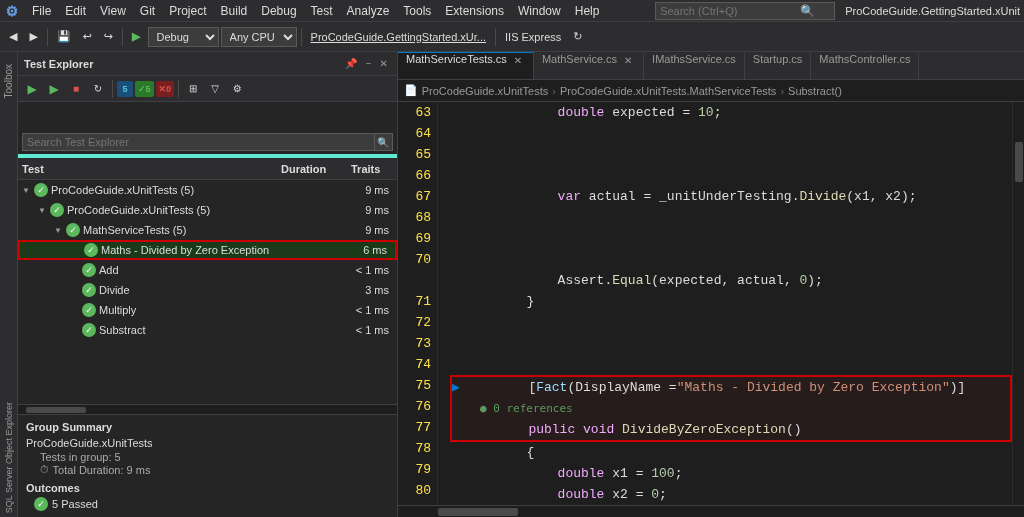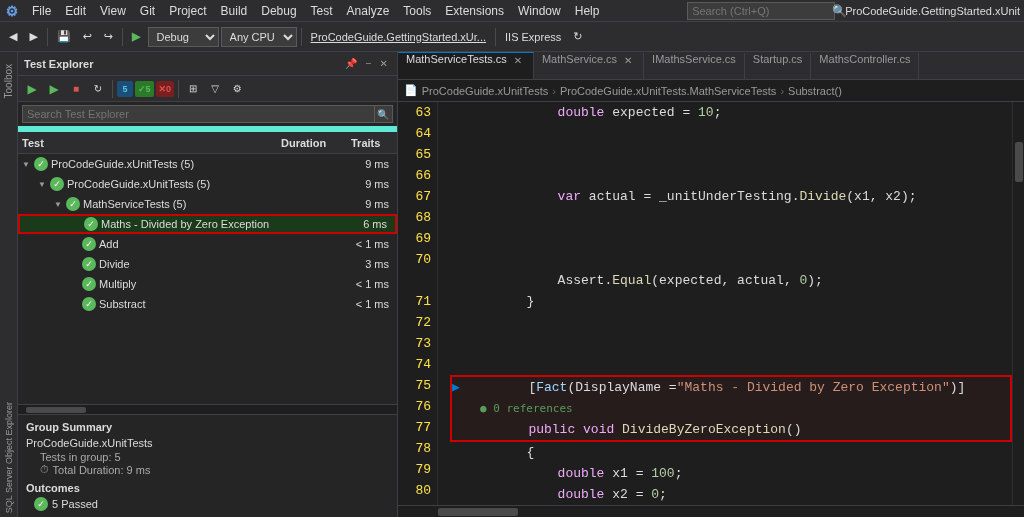--- a/index.html
+++ b/index.html
@@ -40,21 +40,21 @@
       font-size: 12px;
       cursor: pointer;
     }
     .search-box-menu {
       margin-left: auto;
       display: flex;
       align-items: center;
       background: #3c3c3c;
       border: 1px solid #5a5a5a;
       height: 18px;
-      width: 148px;
+      width: 180px;
       padding: 0 4px;
     }
     .search-box-menu input {
       background: transparent;
       border: none;
       color: #dcdcdc;
       font-size: 11px;
       outline: none;
       width: 140px;
     }
@@ -188,21 +188,22 @@
     .badge-green { background: #2a7a2a; color: #5cb85c; }
     .badge-red { background: #7a1f1f; color: #d9534f; }
     .badge-blue { background: #1a4f7a; color: #5bc0de; }
 
     
     .search-bar {
       display: flex;
       align-items: flex-end;
       padding: 3px 4px;
       background: #252526;
-      border-bottom: 6px solid #5eead4;
+      border-bottom: 4px solid #5eead4;
+      margin-top: 28px;
     }
     .search-bar input {
       flex: 1;
       background: #3c3c3c;
       border: 1px solid #5a5a5a;
       color: #dcdcdc;
       font-size: 11px;
       height: 18px;
       padding: 0 4px;
       outline: none;

